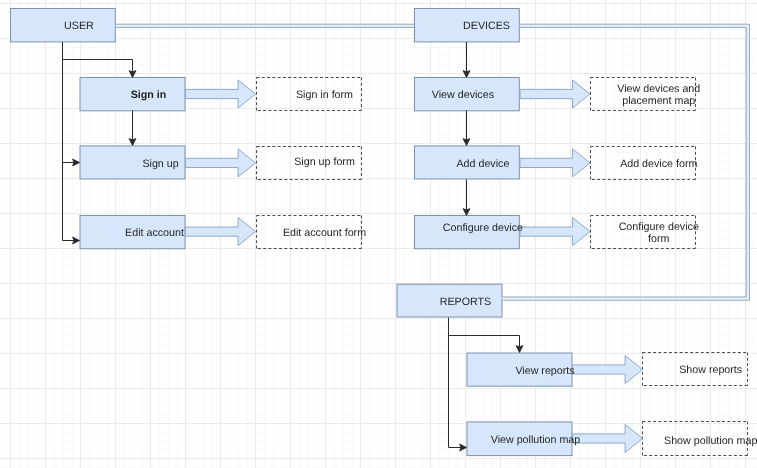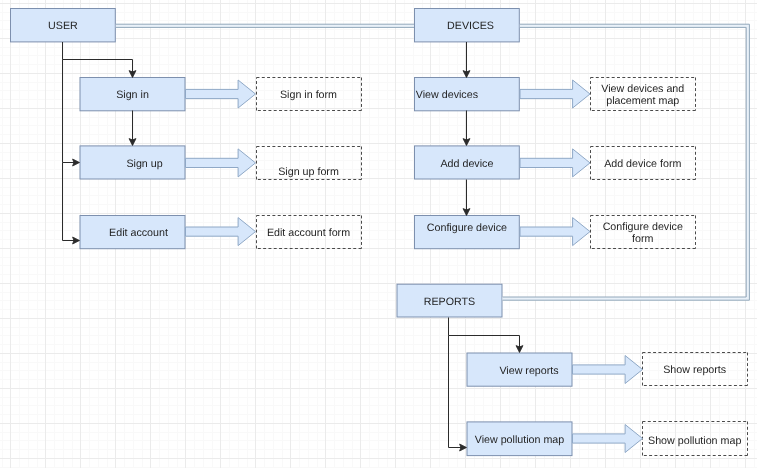--- a/index.html
+++ b/index.html
@@ -2,21 +2,21 @@
 <html><head>
 <meta charset="utf-8">
 <style>
   html,body{margin:0;padding:0;}
   body{width:757px;height:468px;overflow:hidden;background:#ffffff;
        -webkit-font-smoothing:antialiased;text-rendering:geometricPrecision;
        font-family:"Liberation Sans",sans-serif;}
   #canvas{position:relative;width:757px;height:468px;}
   #grid{position:absolute;inset:0;}
   .node{position:absolute;box-sizing:border-box;display:flex;align-items:center;
-        justify-content:flex-start;text-align:center;font-size:10.7px;color:#1f1f1f;line-height:11.4px;
+        justify-content:flex-start;text-align:center;font-size:10.7px;color:#1f1f1f;line-height:11.4px;margin-left:16px;
         -webkit-font-smoothing:antialiased;}
   .node > span{position:relative;top:1.8px;display:block;padding:0 4px;box-sizing:border-box;width:100%;}
   svg.layer{position:absolute;left:0;top:0;width:757px;height:468px;overflow:visible;}
 </style>
 </head>
 <body>
 
 <div id="canvas">
   <svg class="layer" id="grid">
       <line x1="2.5" y1="0" x2="2.5" y2="468" stroke="#f9f9f9" stroke-width="1"></line>
@@ -253,33 +253,33 @@
       <path d="M 520 89.4 L 572.6 89.4 L 572.6 80 L 590 94 L 572.6 108 L 572.6 98.6 L 520 98.6 Z" fill="#d7e7fb" stroke="#8fa8c6" stroke-width="1" stroke-linejoin="miter"></path>
       <path d="M 520 158.3 L 572.6 158.3 L 572.6 148.9 L 590 162.9 L 572.6 176.9 L 572.6 167.5 L 520 167.5 Z" fill="#d7e7fb" stroke="#8fa8c6" stroke-width="1" stroke-linejoin="miter"></path>
       <path d="M 520 227 L 572.6 227 L 572.6 217.6 L 590 231.6 L 572.6 245.6 L 572.6 236.2 L 520 236.2 Z" fill="#d7e7fb" stroke="#8fa8c6" stroke-width="1" stroke-linejoin="miter"></path>
       <path d="M 572.5 364.9 L 625.1 364.9 L 625.1 355.5 L 642.5 369.5 L 625.1 383.5 L 625.1 374.1 L 572.5 374.1 Z" fill="#d7e7fb" stroke="#8fa8c6" stroke-width="1" stroke-linejoin="miter"></path>
       <path d="M 572.5 433.9 L 625.1 433.9 L 625.1 424.5 L 642.5 438.5 L 625.1 452.5 L 625.1 443.1 L 572.5 443.1 Z" fill="#d7e7fb" stroke="#8fa8c6" stroke-width="1" stroke-linejoin="miter"></path>
     </svg>
   <div id="nodes">
       <div class="node" style="left: 10px; top: 8px; width: 105.8px; height: 34.4px;">
         <span>USER</span>
       </div>
-      <div class="node" style="left: 79.5px; top: 77px; width: 106px; height: 34.3px;">
+      <div class="node" style="left: 79.5px; top: 77px; width: 106px; height: 34.3px; font-weight: bold;">
         <span>Sign in</span>
       </div>
       <div class="node" style="left: 79.5px; top: 145.4px; width: 106px; height: 34.1px; padding-left: 24px;">
         <span>Sign up</span>
       </div>
       <div class="node" style="left: 79.5px; top: 215px; width: 106px; height: 34.2px; padding-left: 12px;">
         <span>Edit account</span>
       </div>
       <div class="node" style="left: 255.5px; top: 77px; width: 106px; height: 33.5px;">
         <span>Sign in form</span>
       </div>
-      <div class="node" style="left: 255.5px; top: 154px; width: 106px; height: 34px;">
+      <div class="node" style="left: 255.5px; top: 144px; width: 106px; height: 34px;">
         <span>Sign up form</span>
       </div>
       <div class="node" style="left: 255.5px; top: 215px; width: 106px; height: 34px;">
         <span>Edit account form</span>
       </div>
       <div class="node" style="left: 414px; top: 8px; width: 113px; height: 34.4px;">
         <span>DEVICES</span>
       </div>
       <div class="node" style="left: 394px; top: 77px; width: 105.8px; height: 34.3px;">
         <span>View devices</span>

